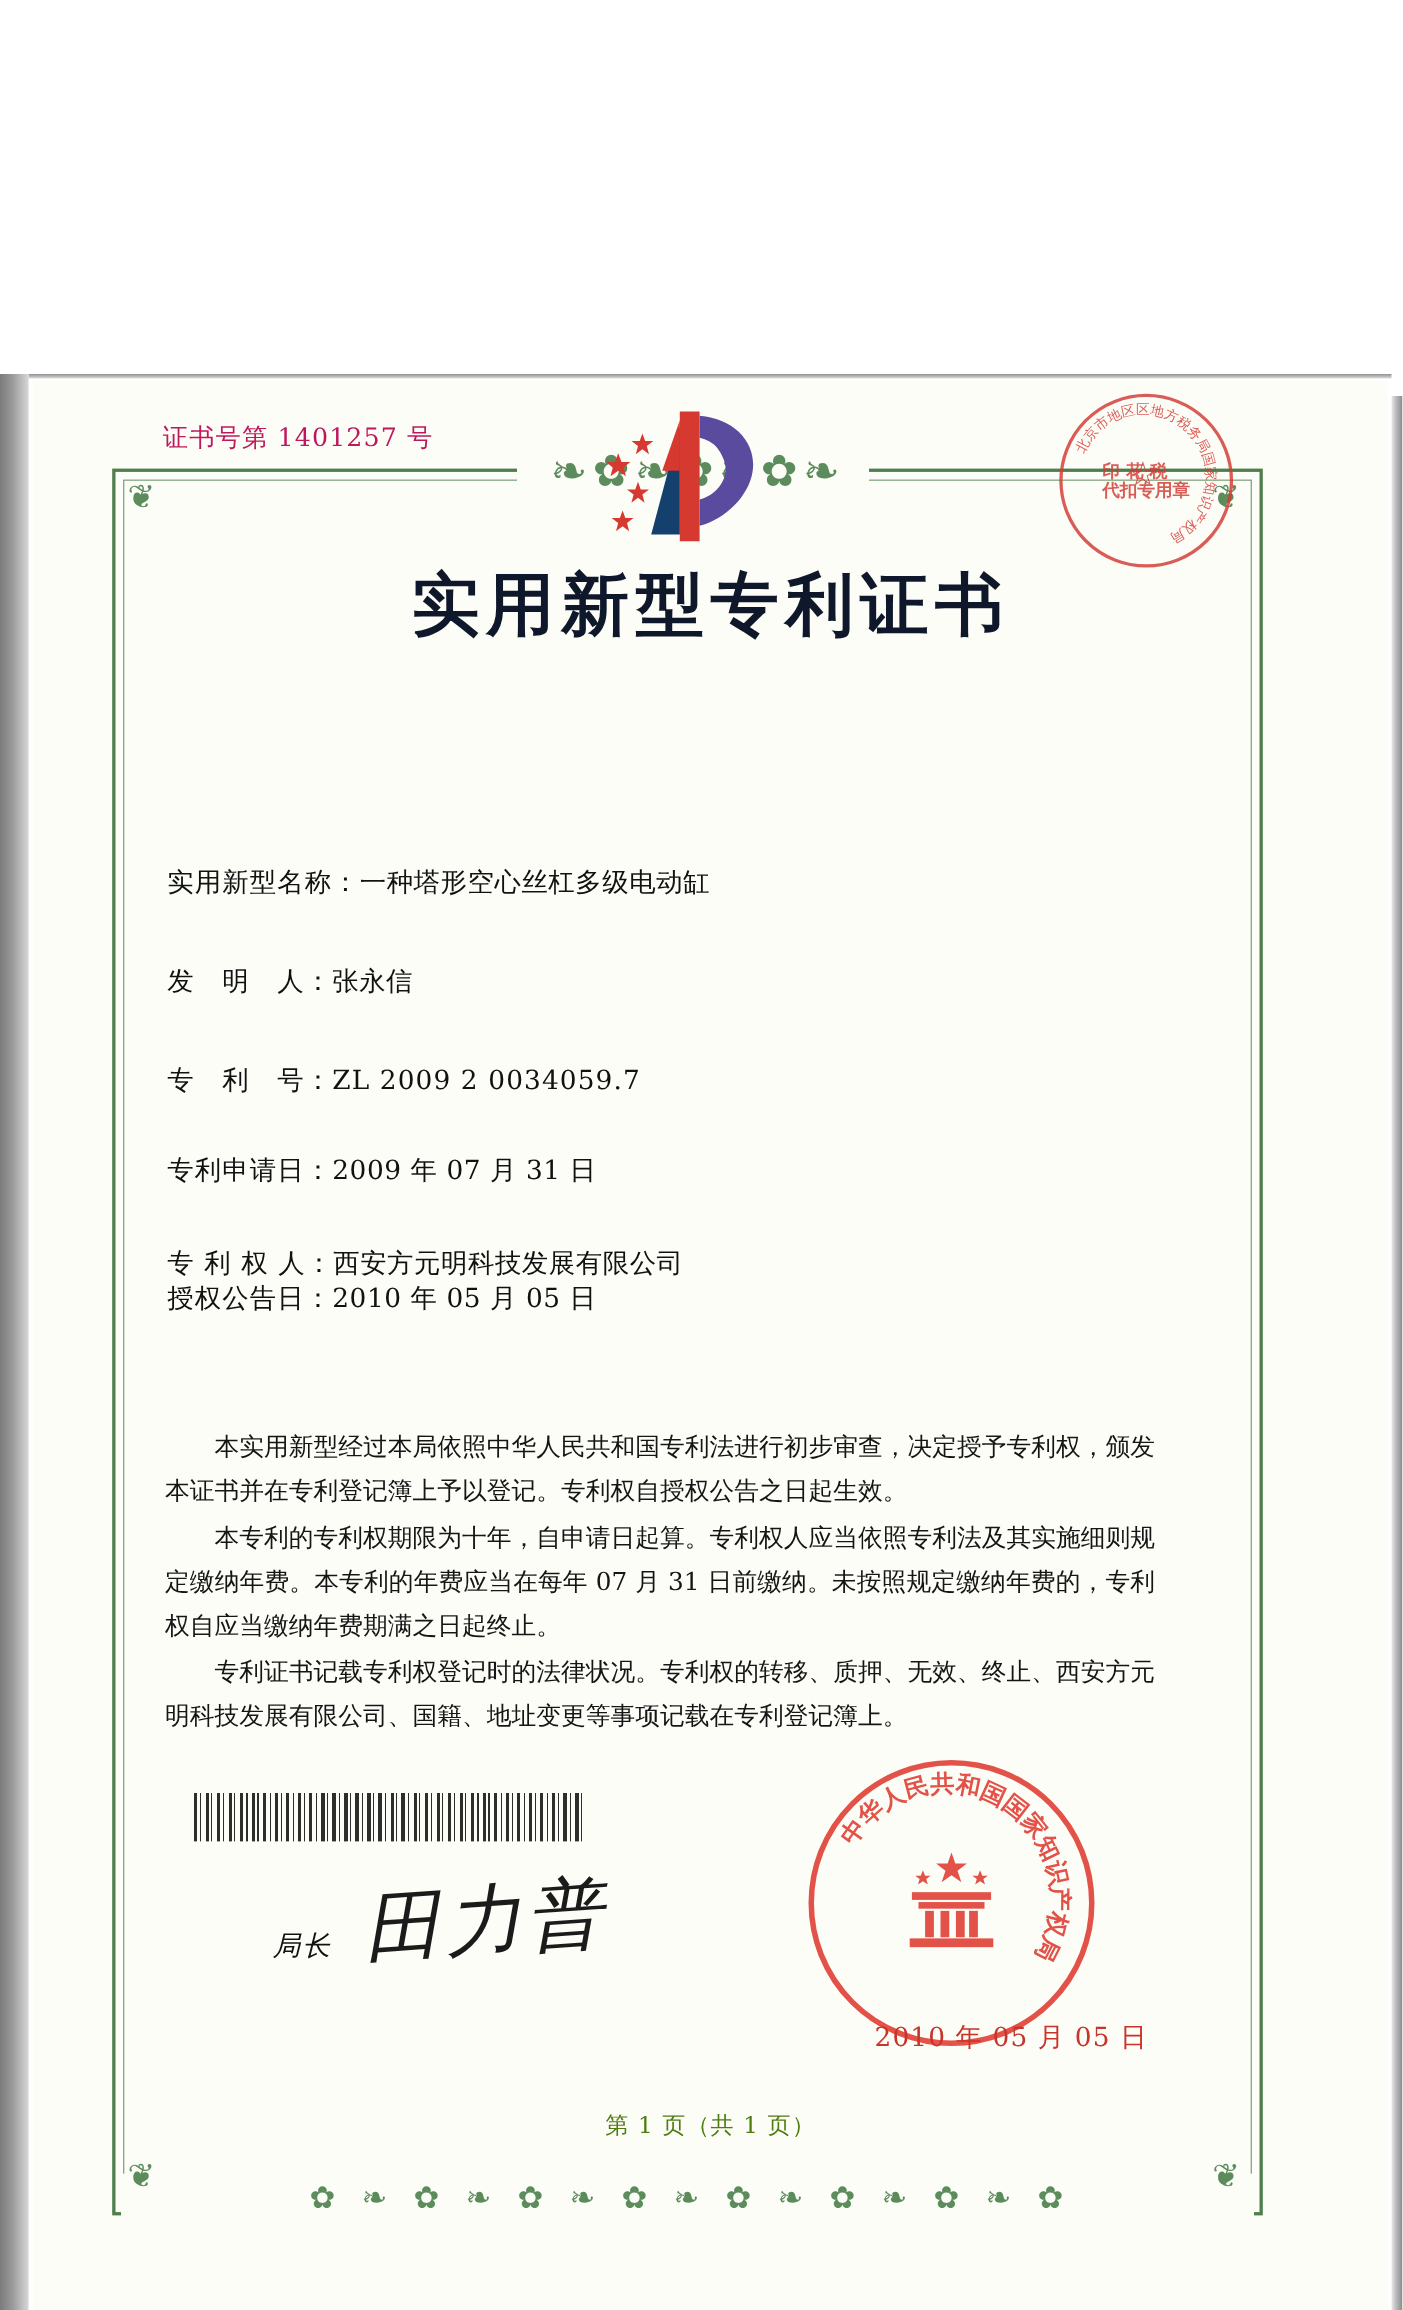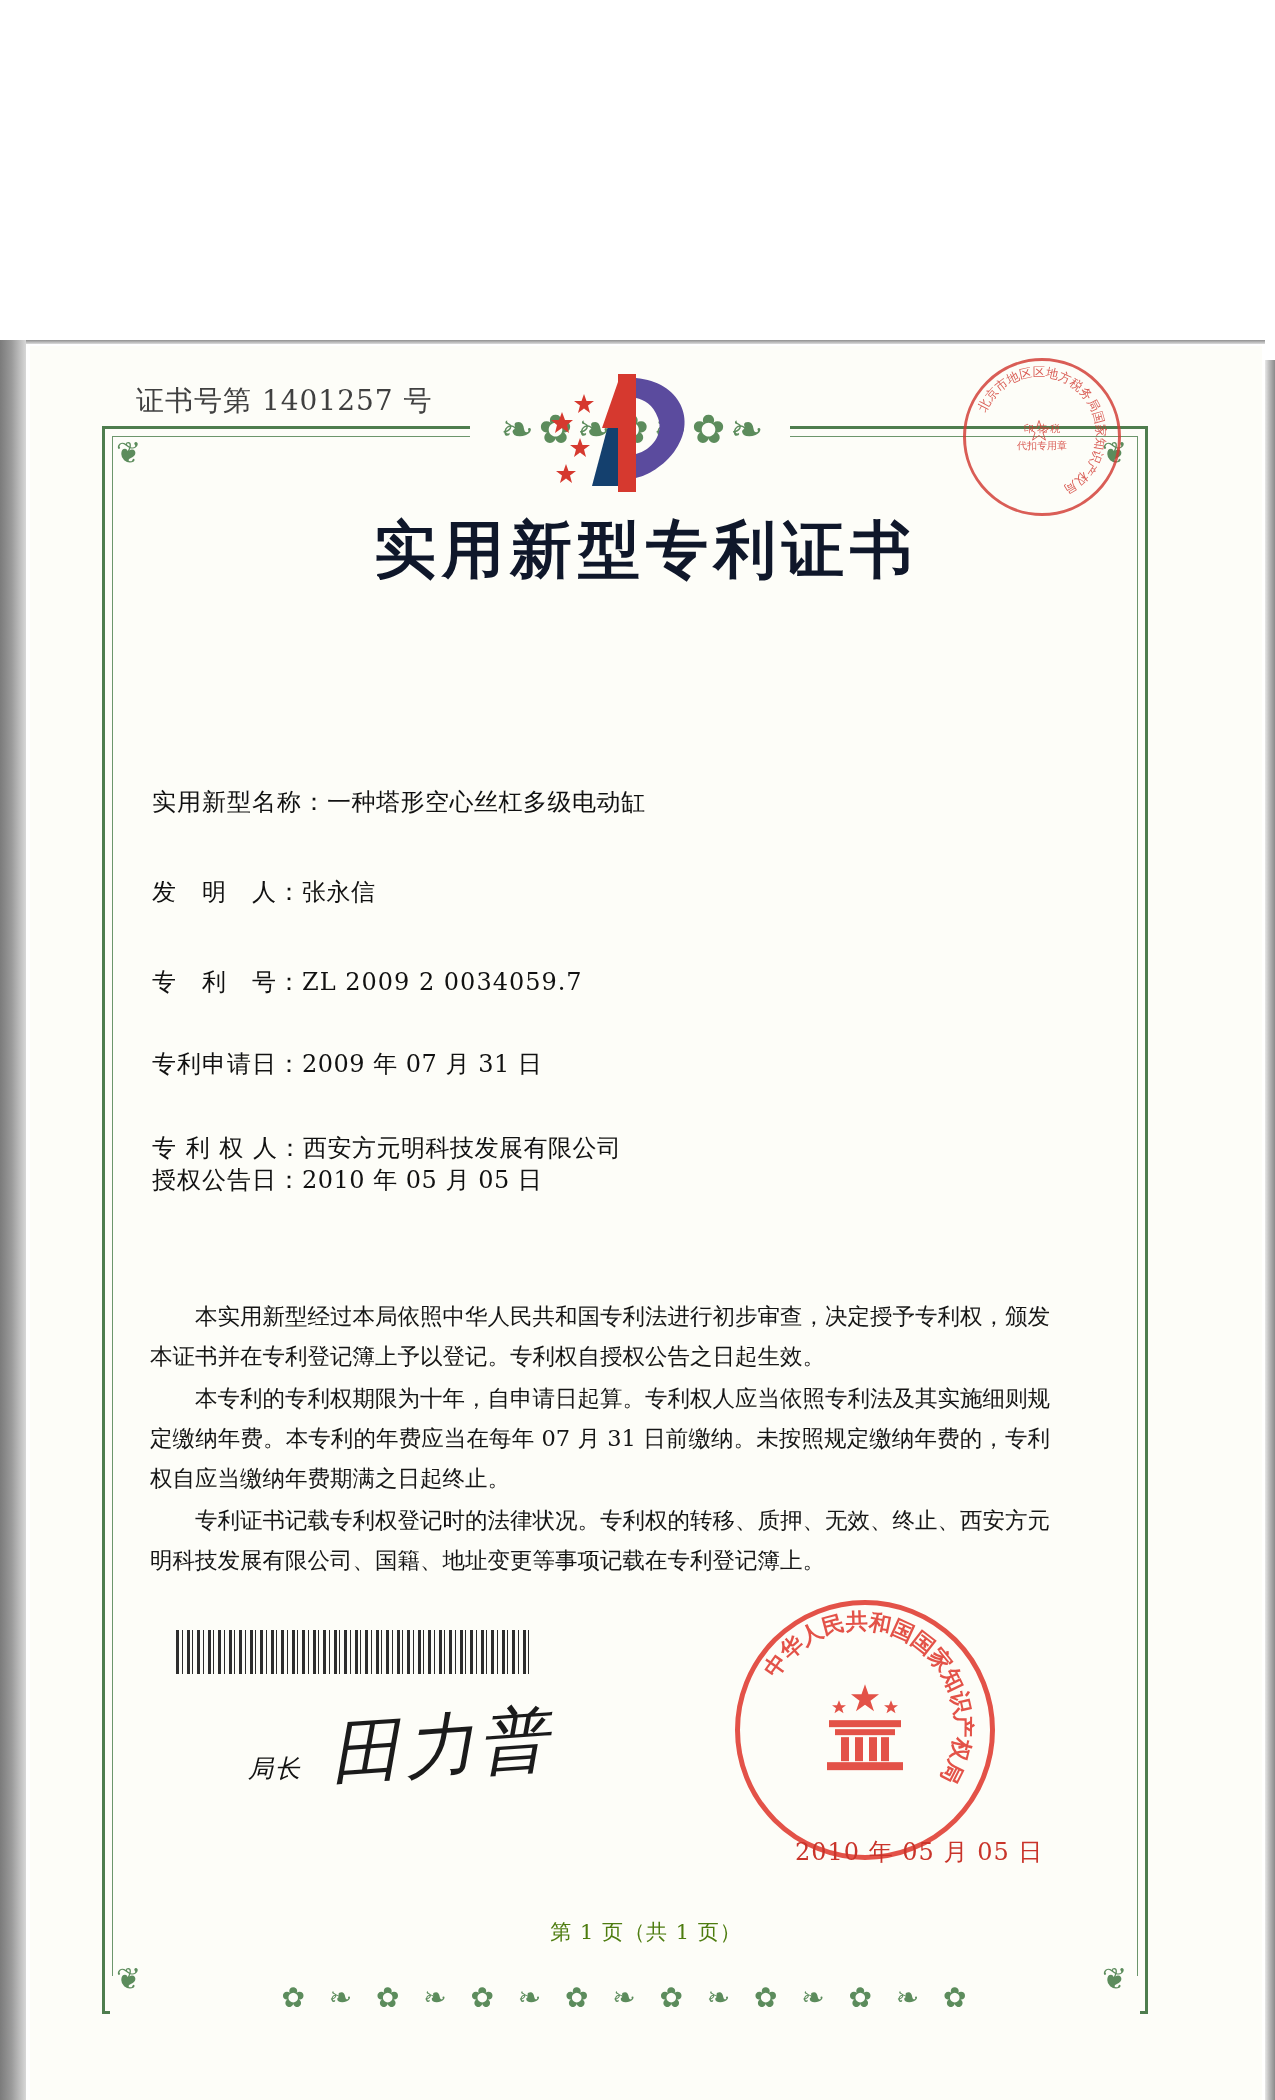--- a/index.html
+++ b/index.html
@@ -109,23 +109,23 @@
   .corner-orn {
     position: absolute;
     color: #5c8c5c;
     font-size: 30px;
     line-height: 30px;
   }
 
   
   .cert-number {
     position: absolute;
-    left: 136px; top: 382px;
-    font-size: 28px;
-    color: #404040;
+    left: 148px; top: 382px;
+    font-size: 23px;
+    color: #be185d;
     letter-spacing: 1px;
     white-space: nowrap;
   }
 
   
   .logo {
     position: absolute;
     left: 540px; top: 368px;
     width: 170px; height: 130px;
   }
@@ -153,24 +153,25 @@
     opacity: .82;
   }
   .stamp-tax .ring-text {
     position: absolute;
     left: 0; top: 0; width: 100%; height: 100%;
   }
   .stamp-tax .center-lines {
     position: absolute;
     left: 50%; top: 50%;
     transform: translate(-50%, -50%);
-    text-align: center;
-    font-size: 10px;
+    text-align: left;
+    font-size: 16px;
     line-height: 17px;
     white-space: nowrap;
+    font-weight: bold;
   }
 
   
   .field {
     position: absolute;
     left: 152px;
     font-size: 24px;
     color: #111;
     white-space: nowrap;
   }

